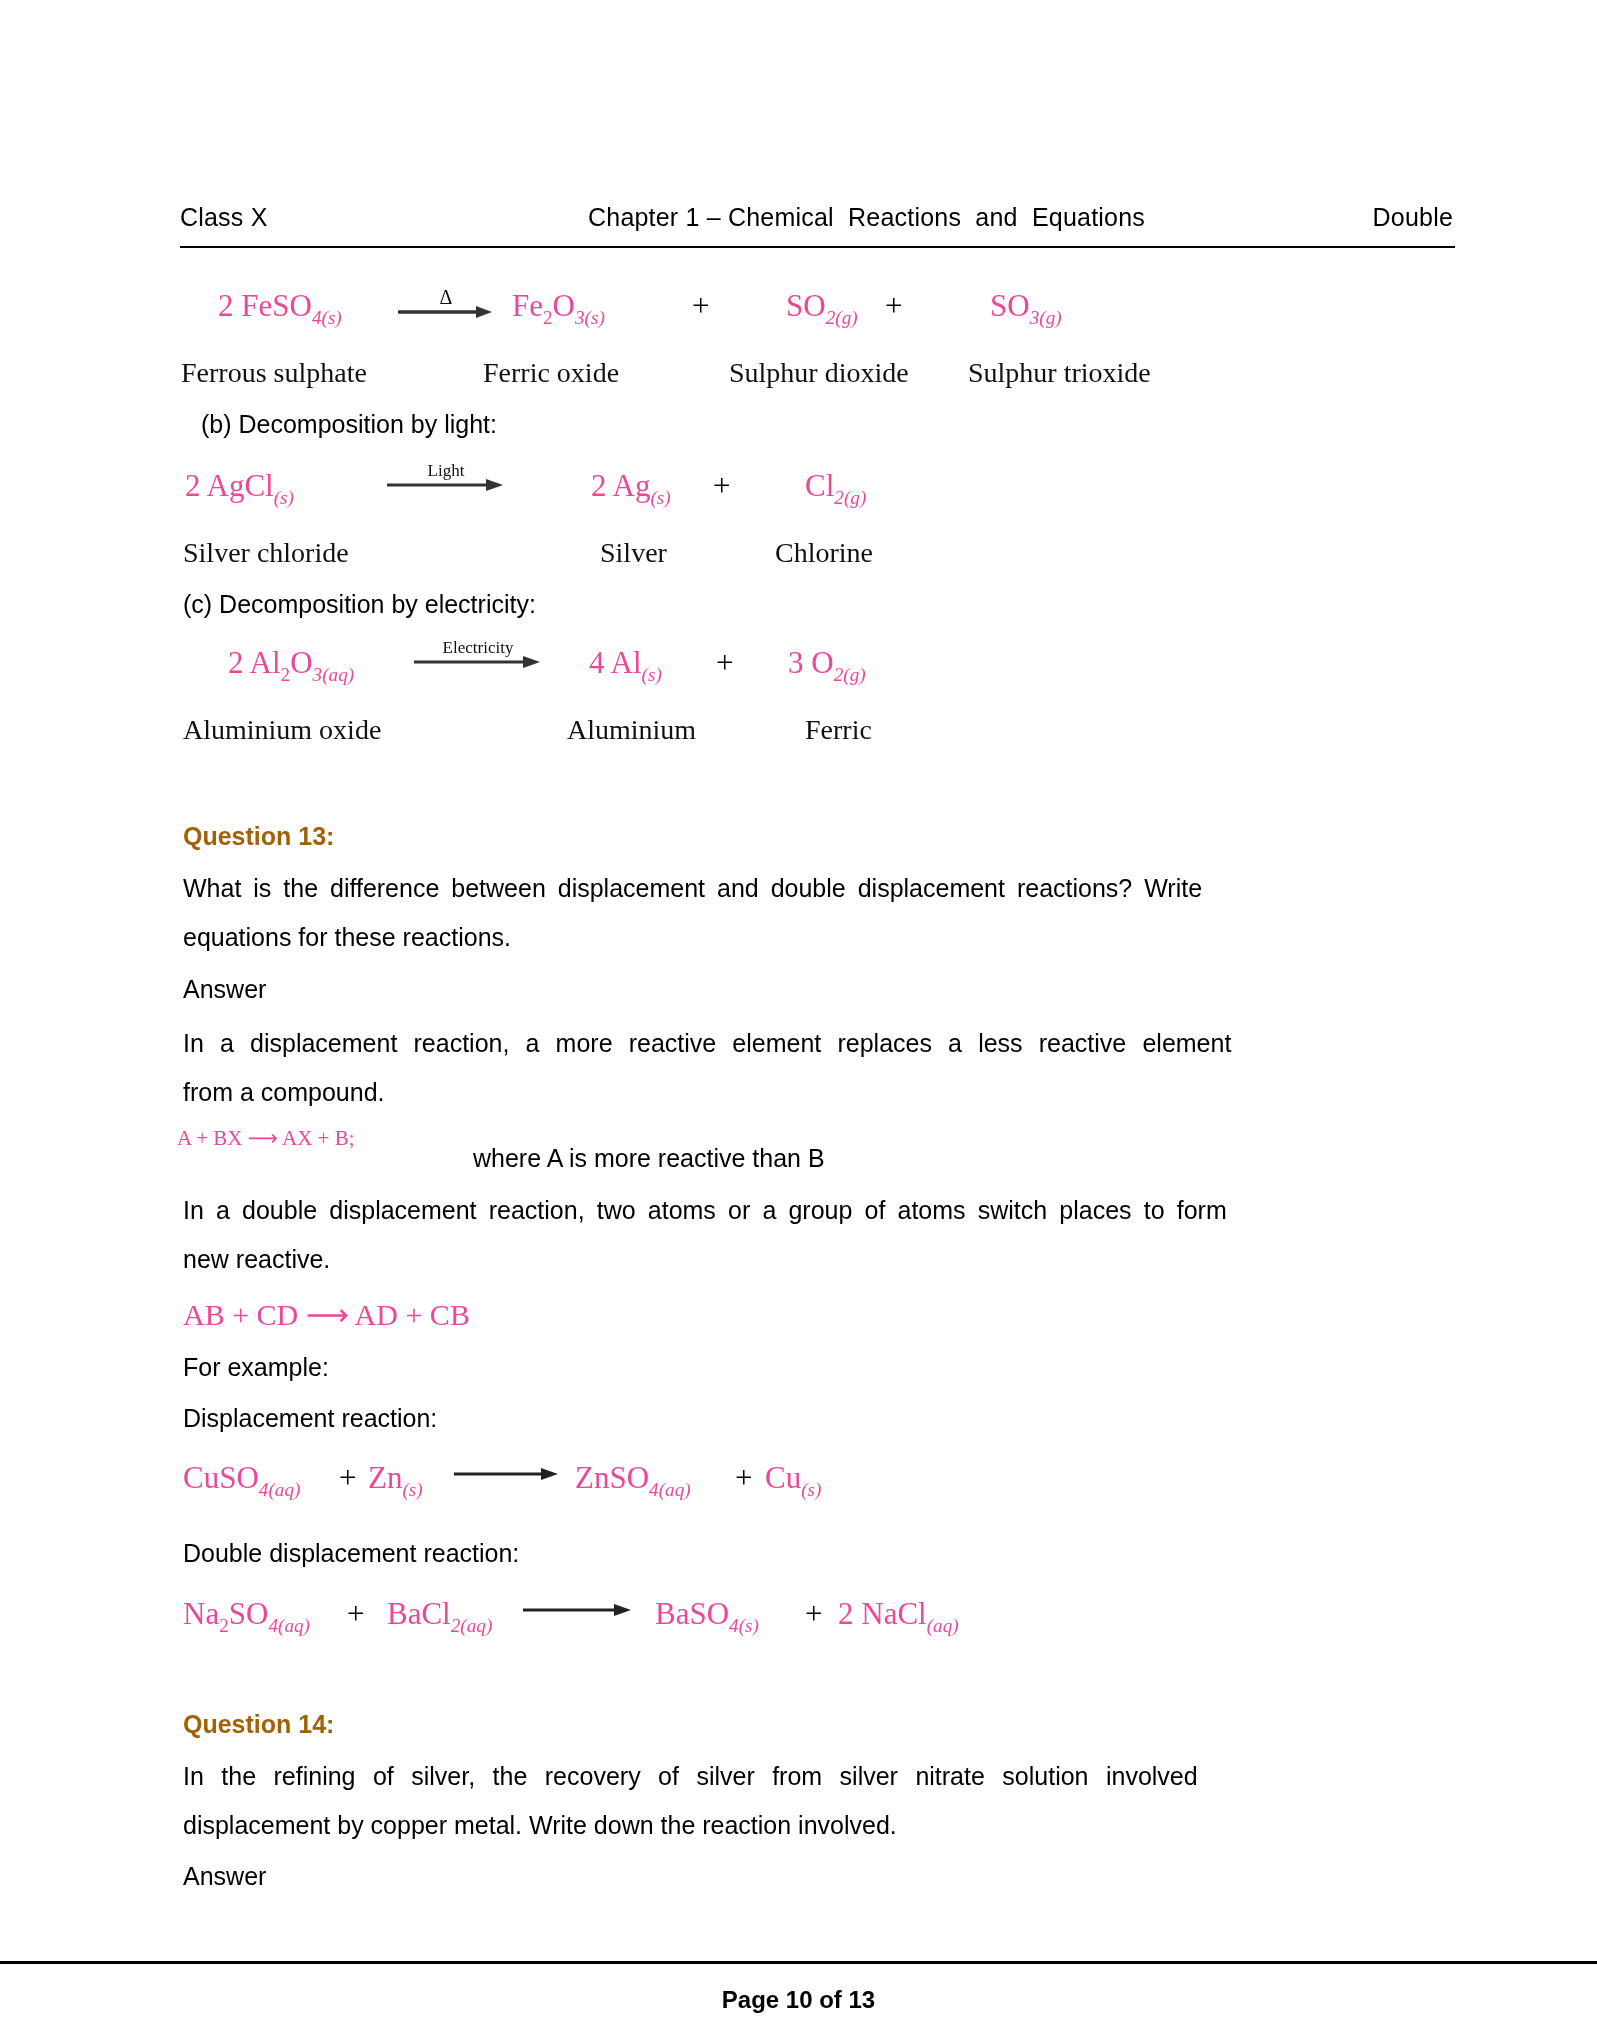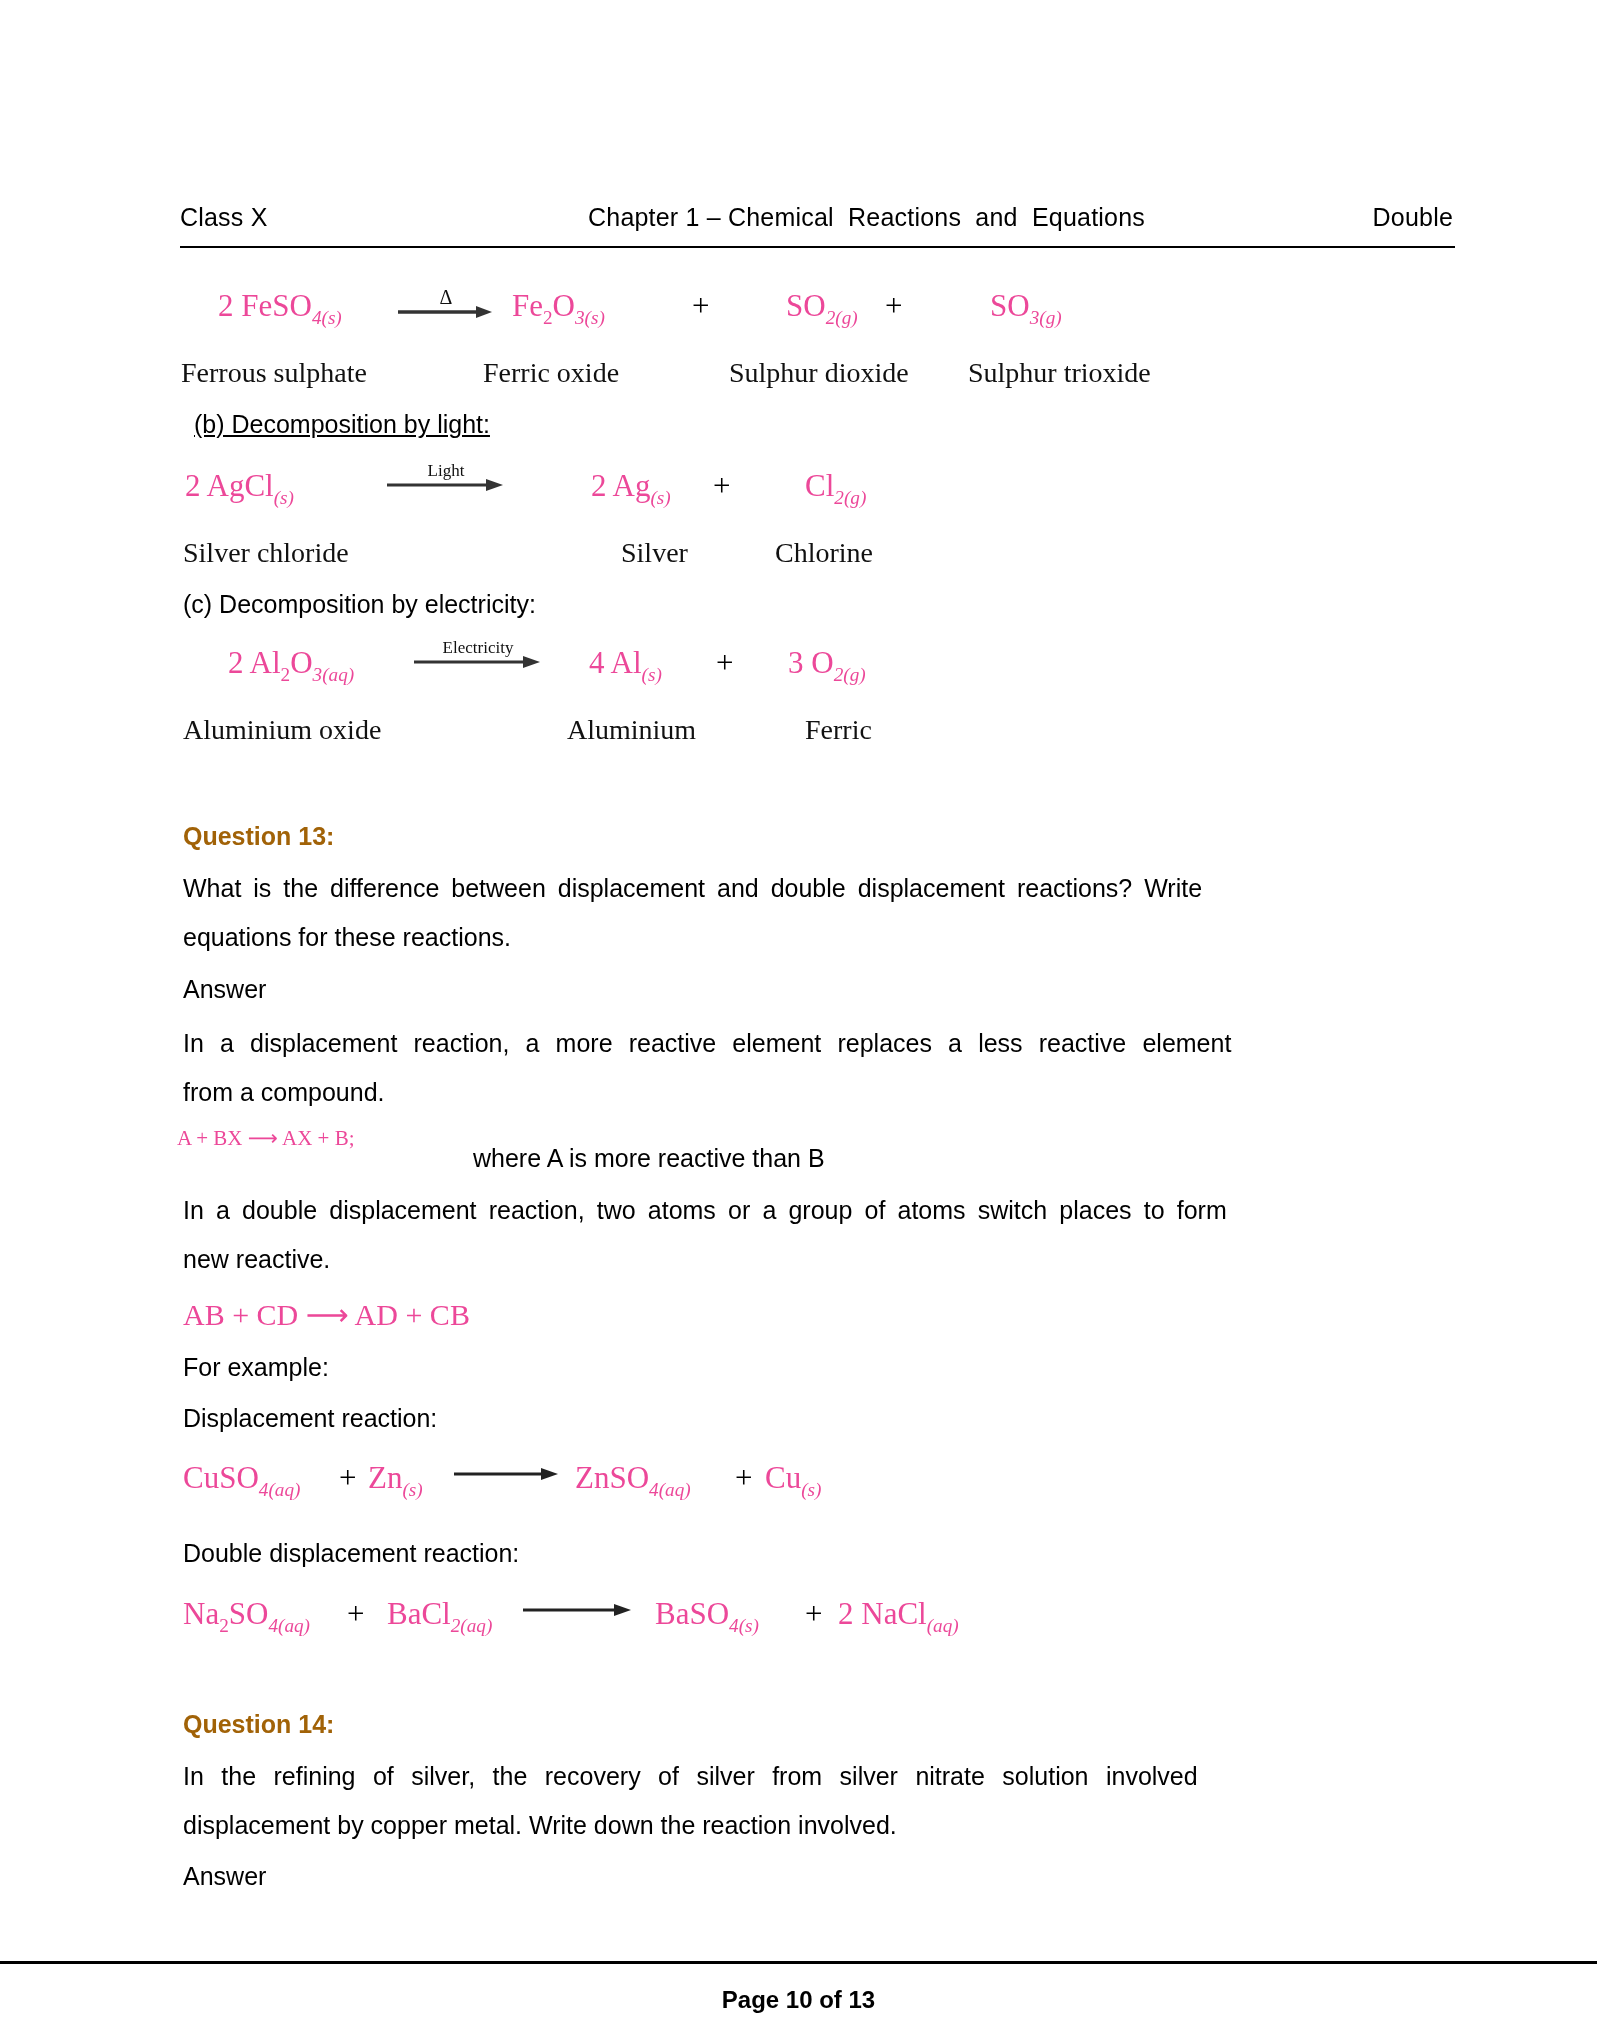--- a/index.html
+++ b/index.html
@@ -170,21 +170,21 @@
 
   <div class="chem" style="left:990px; top:288px;">
     <span>SO</span><sub>3(g)</sub>
   </div>
 
   <div class="chem-label" style="left:181px; top:357px;">Ferrous sulphate</div>
   <div class="chem-label" style="left:483px; top:357px;">Ferric oxide</div>
   <div class="chem-label" style="left:729px; top:357px;">Sulphur dioxide</div>
   <div class="chem-label" style="left:968px; top:357px;">Sulphur trioxide</div>
 
-  <div class="body-line" style="left:194px; top:412px;text-decoration:underline;">(b) Decomposition by light:</div>
+  <div class="body-line" style="left:201px; top:412px;">(b) Decomposition by light:</div>
 
   <div class="chem" style="left:185px; top:468px;">
     <span>2 AgCl</span><sub>(s)</sub>
   </div>
 
   <div class="arrow-box" style="left:385px; top:460px;">
     <div class="arrow-cond">Light</div>
     <svg class="arrow-svg" width="122" height="16" viewBox="0 0 122 16">
       <line x1="2" y1="8" x2="104" y2="8" stroke="#333" stroke-width="3"></line>
       <polygon points="101,2 118,8 101,14" fill="#333"></polygon>
@@ -195,21 +195,21 @@
     <span>2 Ag</span><sub>(s)</sub>
   </div>
 
   <div class="plus" style="left:713px; top:468px;">+</div>
 
   <div class="chem" style="left:805px; top:468px;">
     <span>Cl</span><sub>2(g)</sub>
   </div>
 
   <div class="chem-label" style="left:183px; top:537px;">Silver chloride</div>
-  <div class="chem-label" style="left:600px; top:537px;margin-left:21px;">Silver</div>
+  <div class="chem-label" style="left:600px; top:537px;">Silver</div>
   <div class="chem-label" style="left:775px; top:537px;">Chlorine</div>
 
   <div class="body-line" style="left:183px; top:592px;">(c) Decomposition by electricity:</div>
 
   <div class="chem" style="left:228px; top:645px;">
     <span>2 Al</span><sub class="sub-plain">2</sub><span>O</span><sub>3(aq)</sub>
   </div>
 
   <div class="arrow-box" style="left:412px; top:637px;">
     <div class="arrow-cond">Electricity</div>

